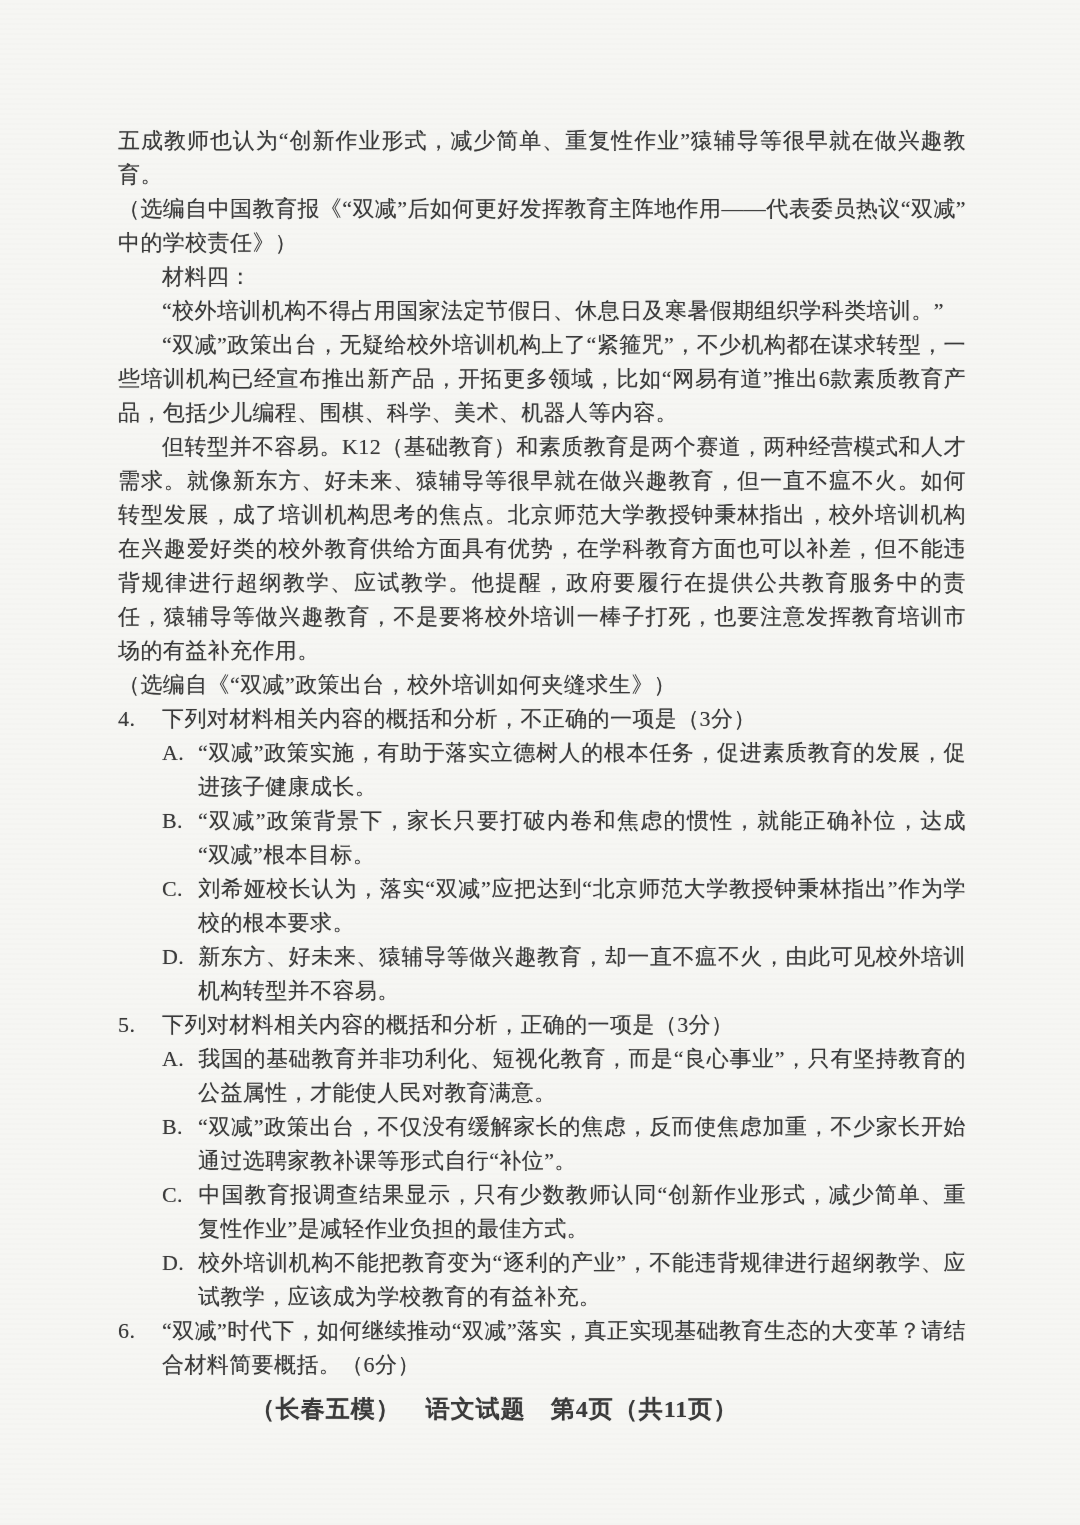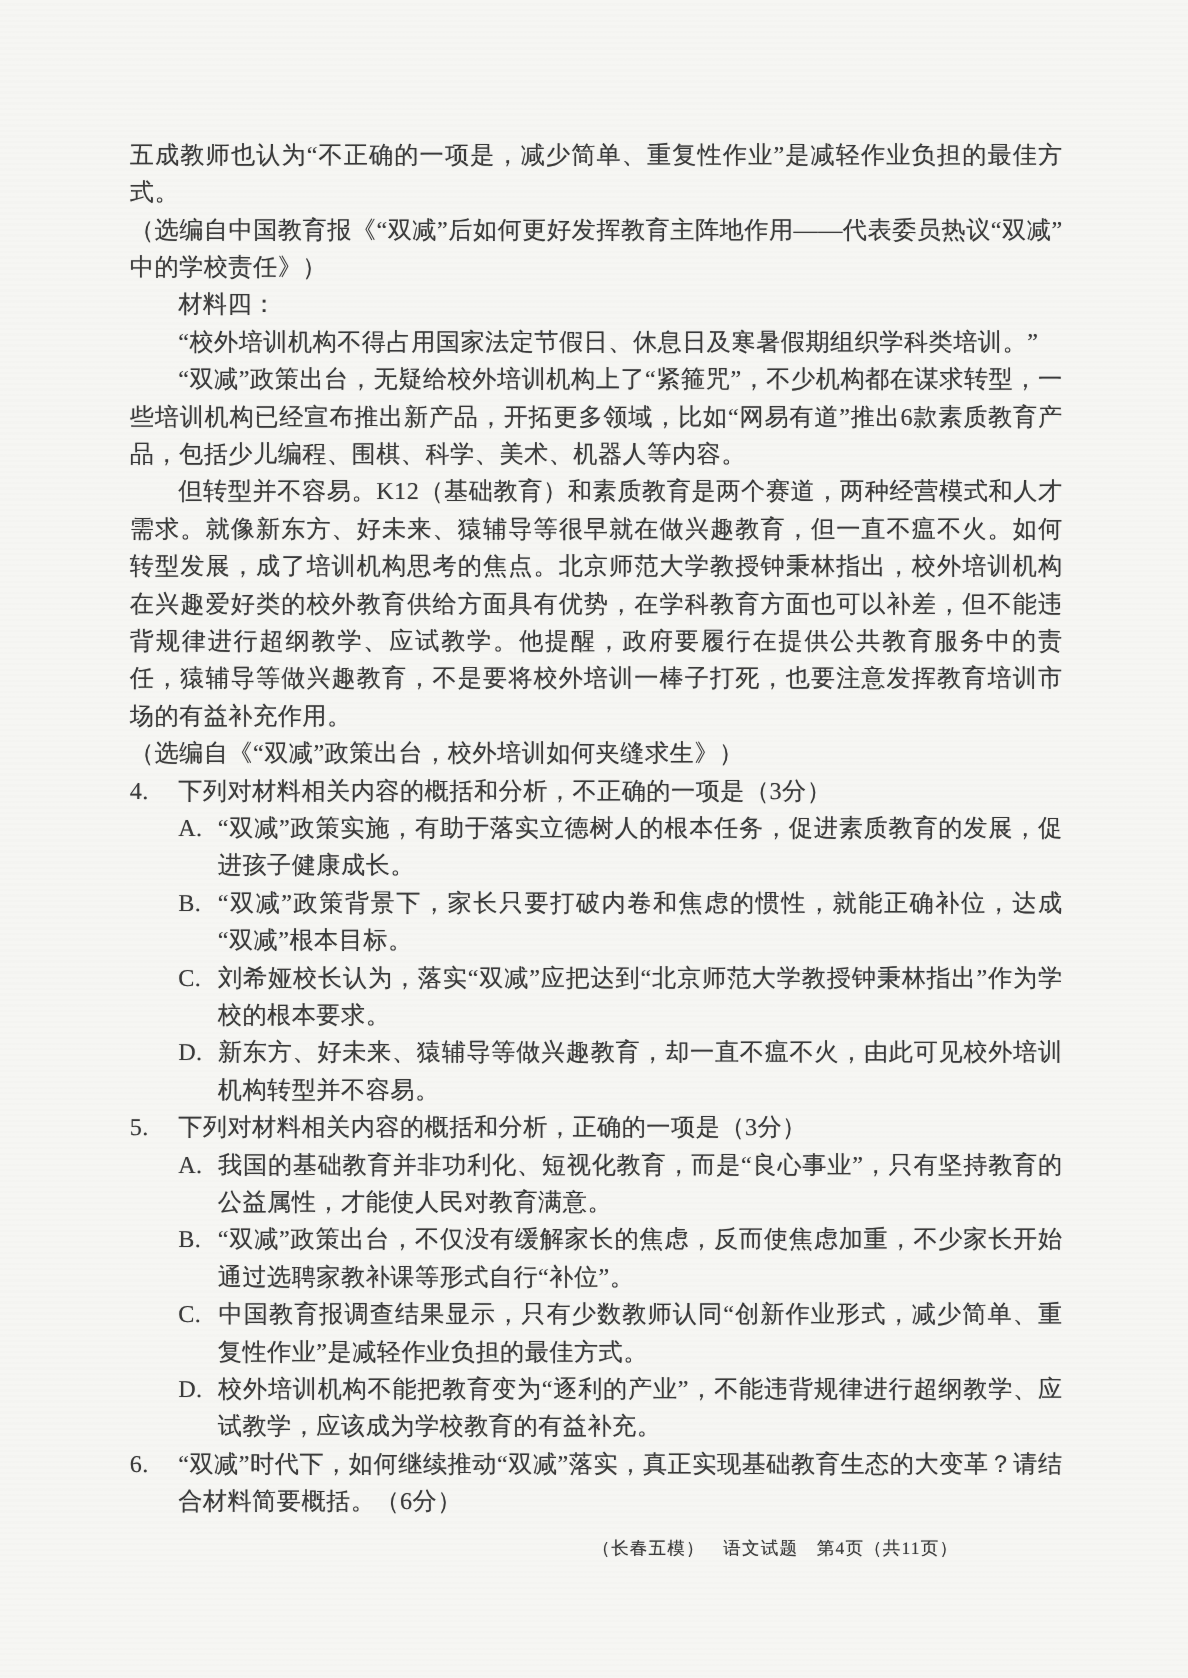--- a/index.html
+++ b/index.html
@@ -32,35 +32,36 @@
   .source-right { text-align: left; padding-right: 36px; }
   .q-stem { padding-left: 44px; text-indent: -44px; }
   .q-num { display: inline-block; width: 44px; text-indent: 0; }
   .option { padding-left: 80px; text-indent: -36px; }
   .opt-label { display: inline-block; width: 36px; text-indent: 0; }
   .footer {
     position: absolute;
     left: 118px;
     top: 1392px;
     width: 848px;
-    text-align: right;
+    text-align: center;
     padding-right: 95px;
-    font-size: 16px;
+    font-size: 24px;
     line-height: 34px;
     text-shadow: 0 0 1px rgba(56,56,56,0.45);
     letter-spacing: 1px;
+    font-weight: bold;
   }
 </style>
 </head>
 <body style="background-color: rgb(246, 246, 243); color: rgb(59, 59, 59);">
 
 <div class="page">
   <div class="column">
 
-    <p class="para">五成教师也认为“不正确的一项是，减少简单、重复性作业”是减轻作业负担的最佳方式。</p>
+    <p class="para">五成教师也认为“创新作业形式，减少简单、重复性作业”猿辅导等很早就在做兴趣教育。</p>
 
     <p class="para">（选编自中国教育报《“双减”后如何更好发挥教育主阵地作用——代表委员热议“双减”中的学校责任》）</p>
 
     <p class="para para-indent">材料四：</p>
 
     <p class="para para-indent">“校外培训机构不得占用国家法定节假日、休息日及寒暑假期组织学科类培训。”</p>
 
     <p class="para para-indent">“双减”政策出台，无疑给校外培训机构上了“紧箍咒”，不少机构都在谋求转型，一些培训机构已经宣布推出新产品，开拓更多领域，比如“网易有道”推出6款素质教育产品，包括少儿编程、围棋、科学、美术、机器人等内容。</p>
 
     <p class="para para-indent">但转型并不容易。K12（基础教育）和素质教育是两个赛道，两种经营模式和人才需求。就像新东方、好未来、猿辅导等很早就在做兴趣教育，但一直不瘟不火。如何转型发展，成了培训机构思考的焦点。北京师范大学教授钟秉林指出，校外培训机构在兴趣爱好类的校外教育供给方面具有优势，在学科教育方面也可以补差，但不能违背规律进行超纲教学、应试教学。他提醒，政府要履行在提供公共教育服务中的责任，猿辅导等做兴趣教育，不是要将校外培训一棒子打死，也要注意发挥教育培训市场的有益补充作用。</p>

